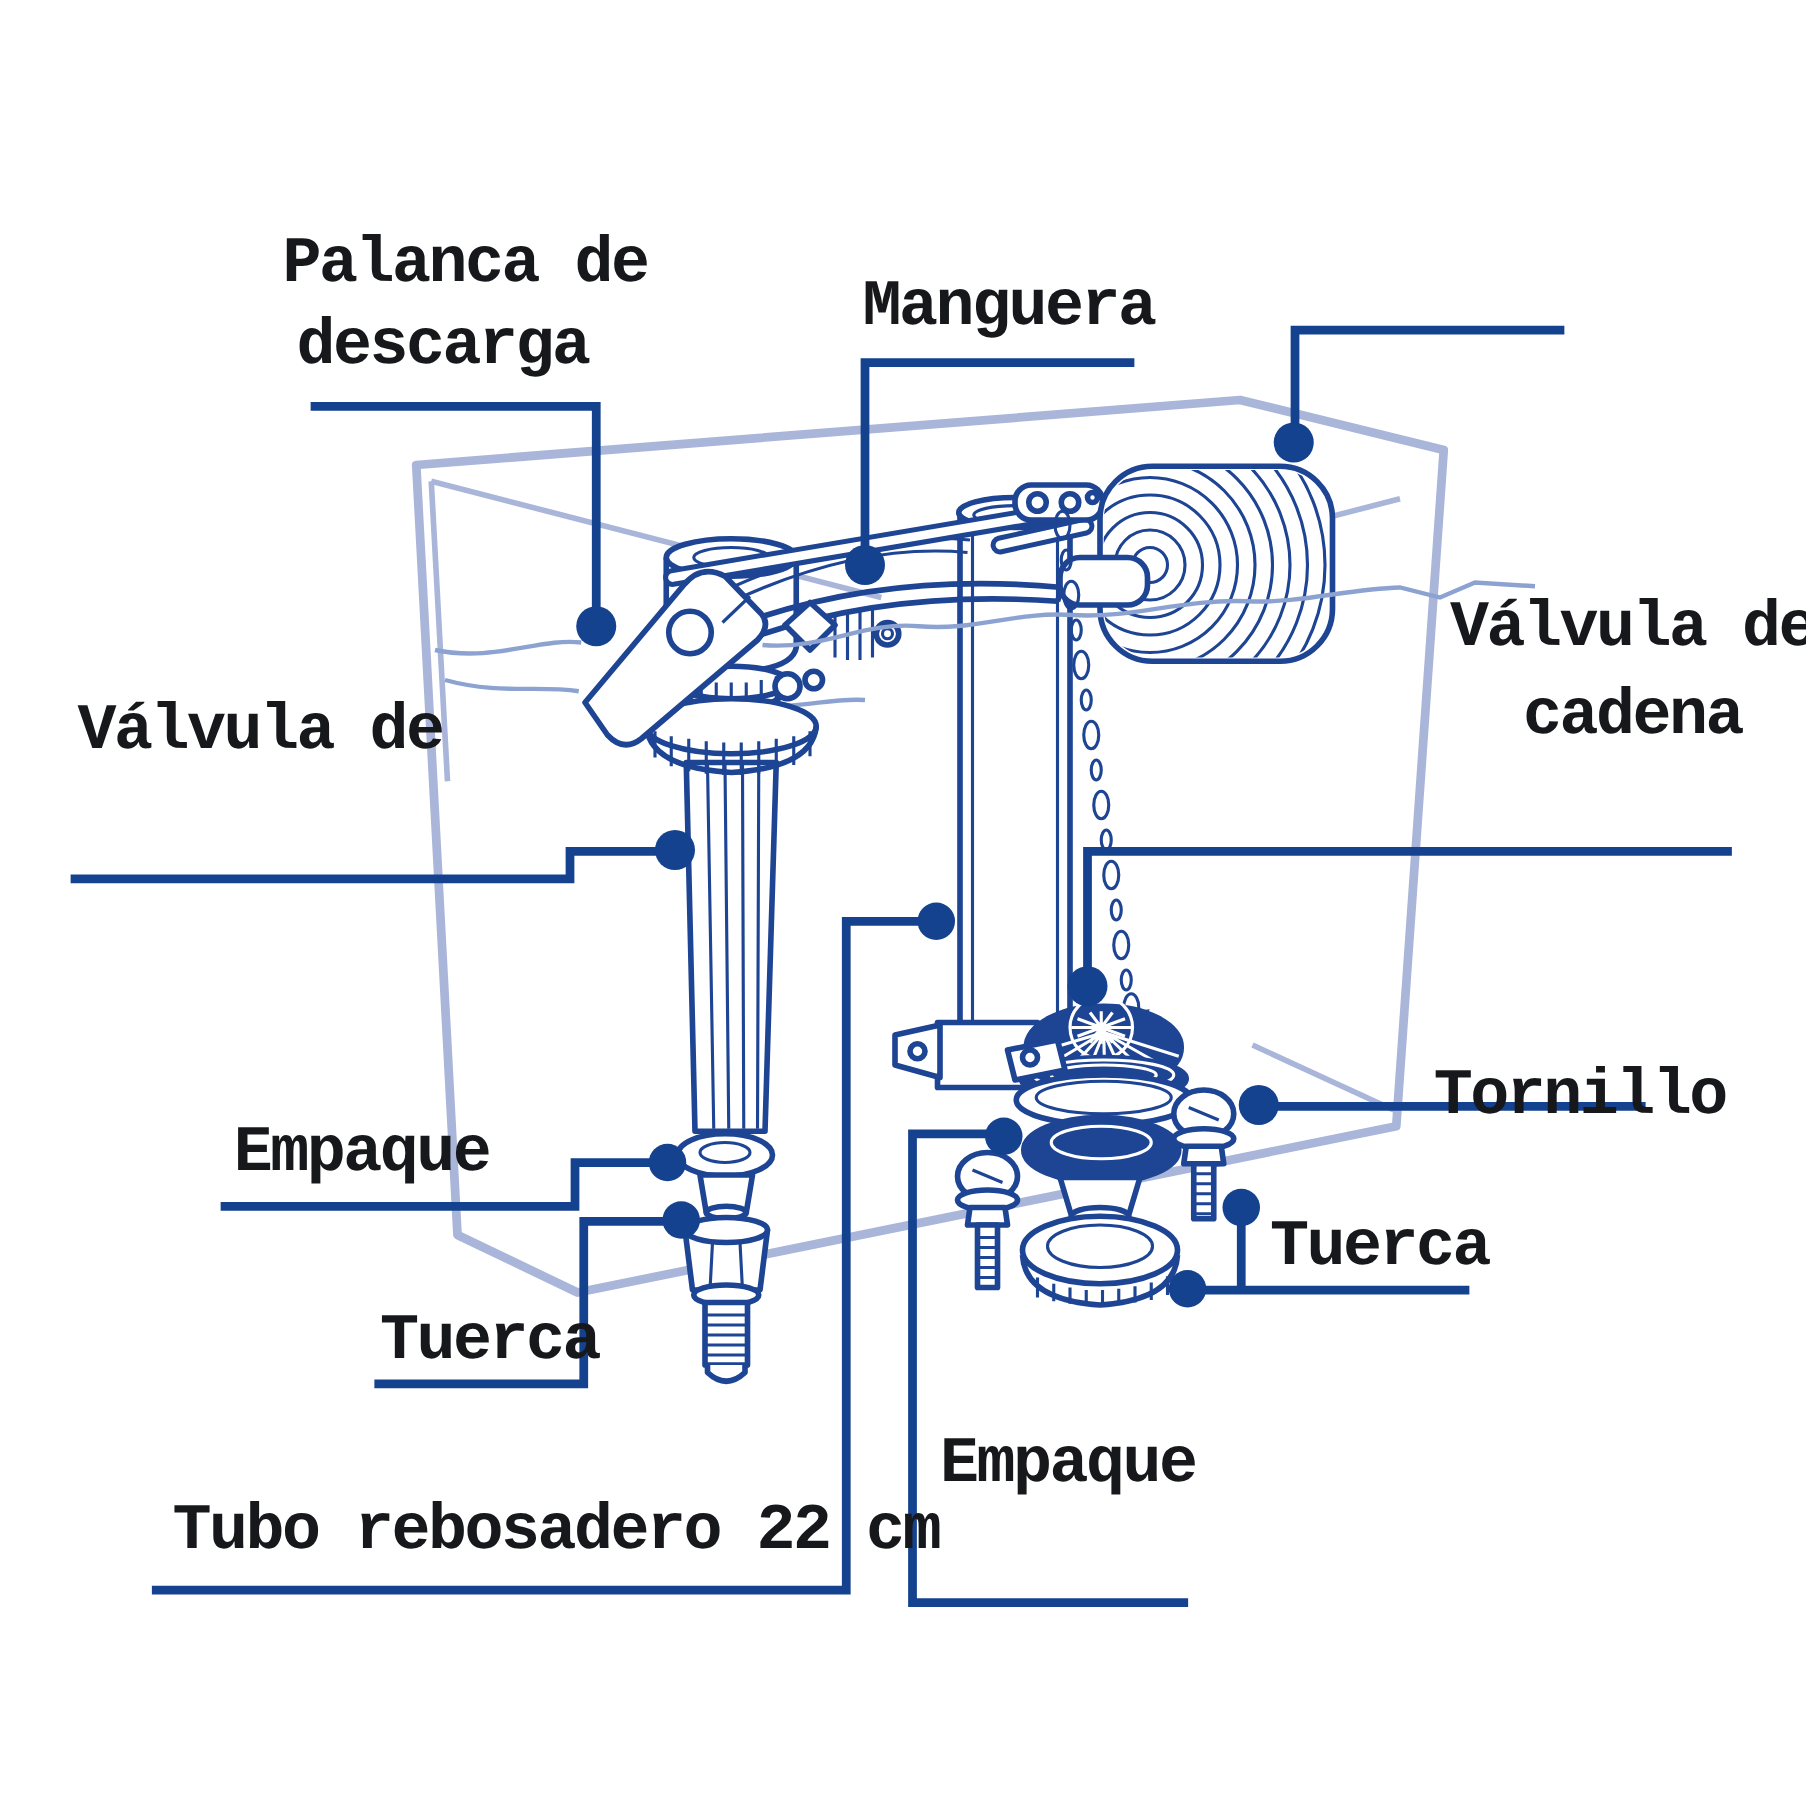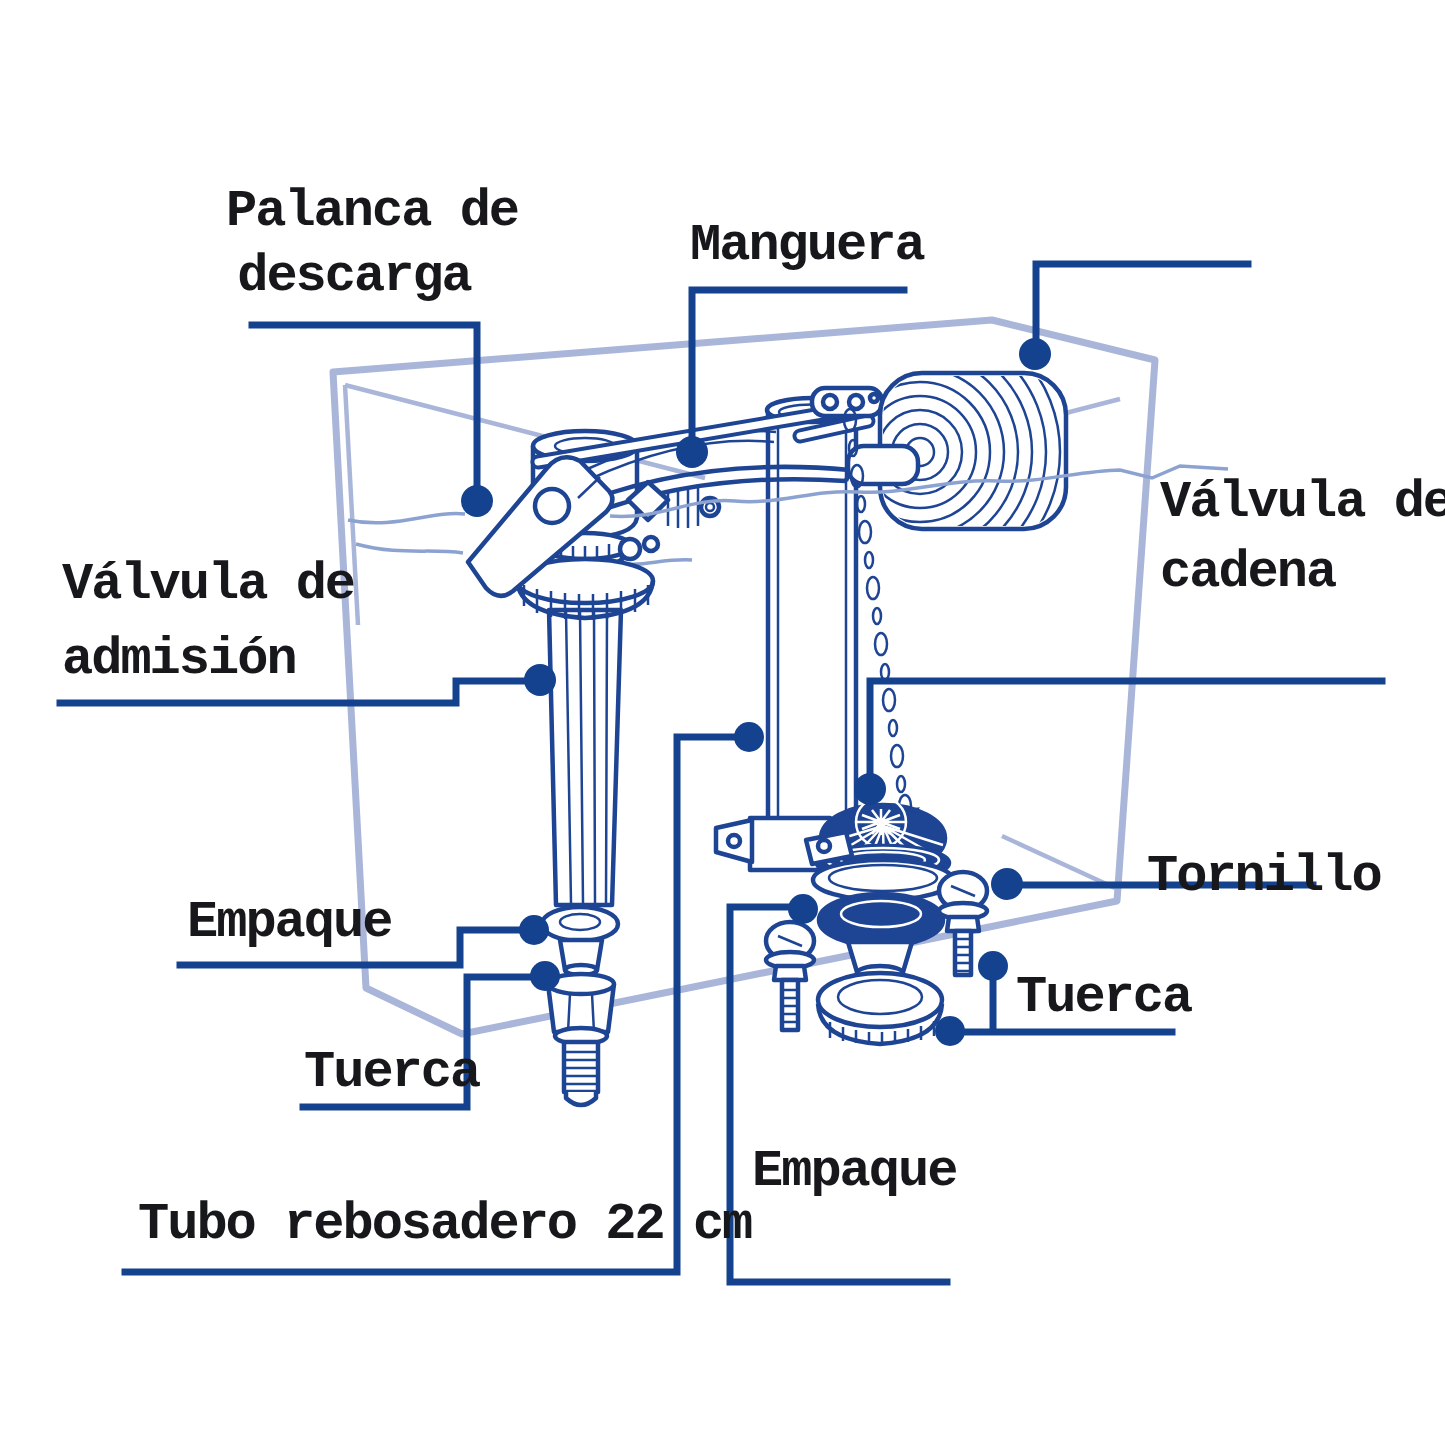--- a/index.html
+++ b/index.html
@@ -4,21 +4,21 @@
 <style>
   :root{
     --c-text:#17181b; --c-leader:#14428f; --c-draw:#1e4494;
     --c-tank:#a9b6d9; --c-water:#8ca3d1; --c-bg:#ffffff;
   }
   html,body{margin:0;padding:0;background:var(--c-bg);}
   #stage{position:relative;width:1445px;height:1445px;background:var(--c-bg);
          font-family:Liberation Mono, monospace;overflow:hidden;}
   #art{position:absolute;left:0;top:0;}
   .lbl{position:absolute;font-weight:700;font-size:52px;line-height:1.32;
-       letter-spacing:-2px;color:var(--c-text);white-space:nowrap;}
+       letter-spacing:-2px;color:var(--c-text);white-space:nowrap;text-align:center;}
   .lbl span{display:block;}
   
   .ln  {stroke:var(--c-tank); stroke-width:7;   fill:none; stroke-linejoin:round;}
   .ln2 {stroke:var(--c-tank); stroke-width:4.5; fill:none;}
   .wl  {stroke:var(--c-water);stroke-width:3.5; fill:none;}
   .dk  {stroke:var(--c-draw); stroke-width:4.5; fill:none; stroke-linejoin:round;}
   .dkf {stroke:var(--c-draw); stroke-width:4.5; fill:#fff; stroke-linejoin:round;}
   .dks {stroke:var(--c-draw); stroke-width:4.5; fill:var(--c-draw);}
   .dkt {stroke:var(--c-draw); stroke-width:2.5; fill:none;}
   .wh  {stroke:#fff; stroke-width:2.5; fill:none;}
@@ -263,21 +263,20 @@
     <span>descarga</span>
   </div>
 
   <div class="lbl" style="left:690px;top:212px;">
     <span>Manguera</span>
   </div>
 
 
   <div class="lbl" style="left:62px;top:547px;line-height:1.45;">
     <span>Válvula de</span>
-    <span>admisión</span>
   </div>
 
   <div class="lbl" style="left:1160px;top:468px;line-height:1.35;">
     <span>Válvula de</span>
     <span>cadena</span>
   </div>
 
   <div class="lbl" style="left:1147px;top:811px;margin-top:32px;">
     <span>Tornillo</span>
   </div>

